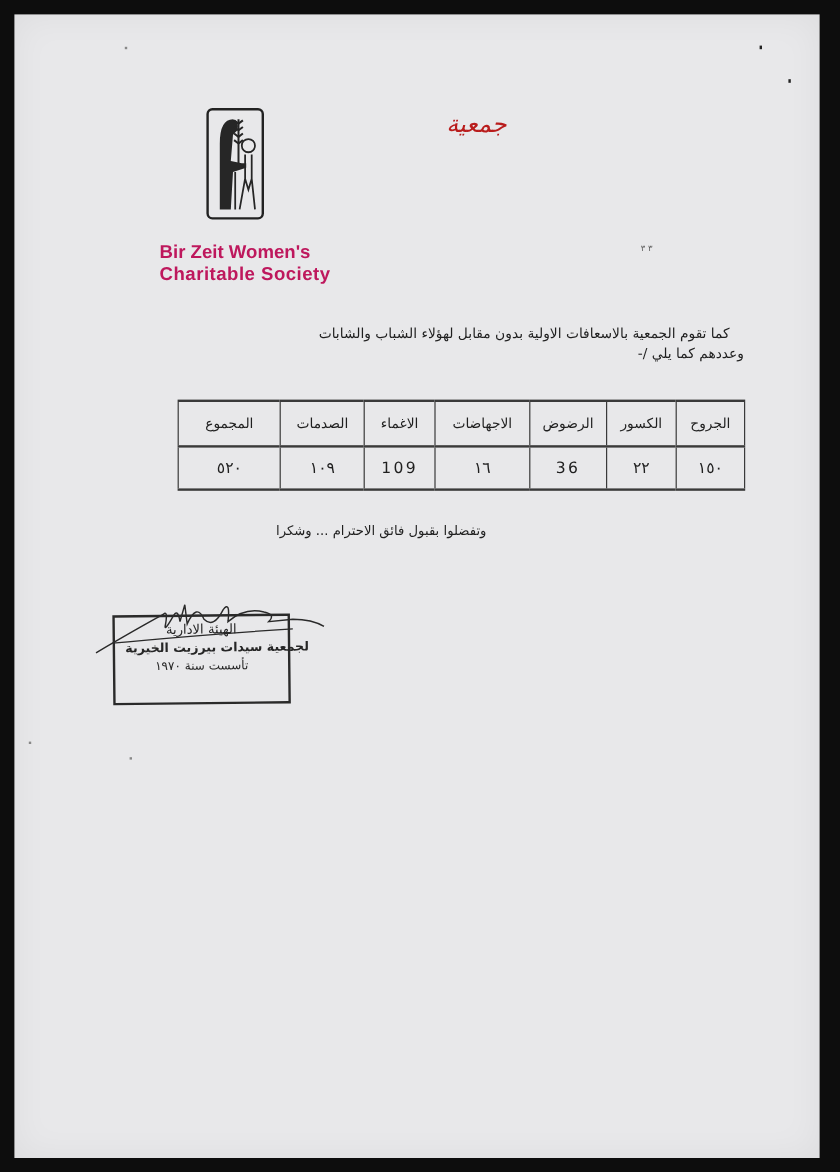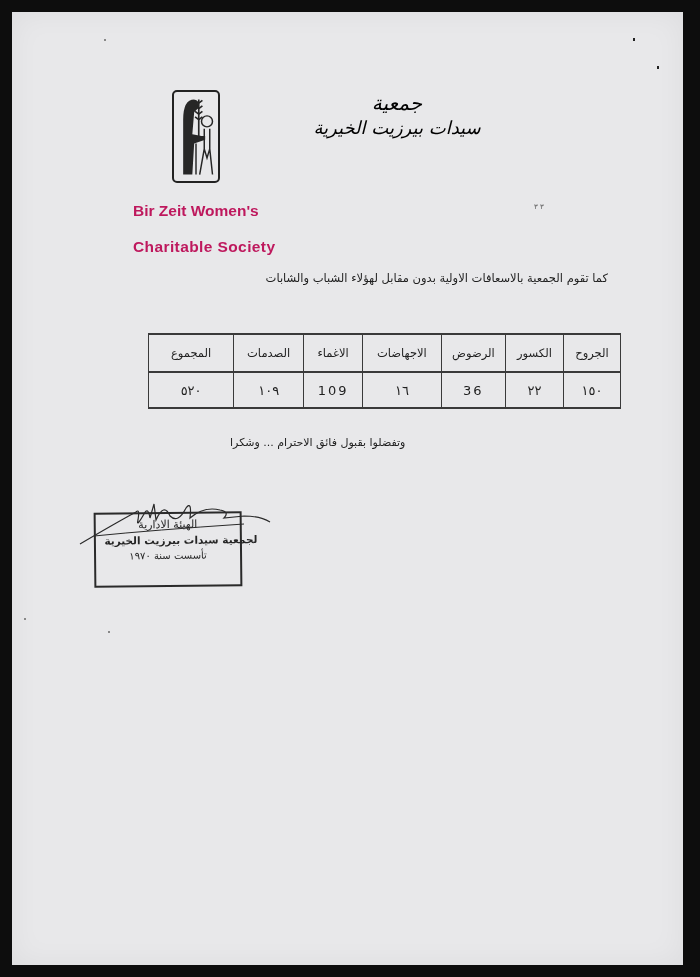--- a/index.html
+++ b/index.html
@@ -45,31 +45,31 @@
       position: absolute;
       left: 121px;
       top: 190px;
       font-family: "Liberation Sans", sans-serif;
       font-weight: bold;
       font-size: 15.5px;
       line-height: 18px;
       color: #be185d;
     }
     .english-name div { white-space: nowrap; }
-    .english-name .l2 { letter-spacing: 0.4px; margin-top: 18px; }
+    .english-name .l2 { letter-spacing: 0.4px; }
 
     .arabic-heading {
       position: absolute;
       left: 285px;
       top: 78px;
       width: 200px;
       text-align: center;
       font-family: "DejaVu Serif", serif;
       font-style: italic;
-      color: #000000;
+      color: #b91c1c;
       direction: rtl;
     }
     .arabic-heading .h1 { font-size: 20px; line-height: 26px; }
     .arabic-heading .h2 { font-size: 18px; line-height: 24px; }
 
     .small-mark {
       position: absolute;
       left: 522px;
       top: 191px;
       font-family: "DejaVu Sans", sans-serif;
@@ -183,27 +183,27 @@
     </svg>
   </div>
 
   <div class="english-name">
     <div>Bir Zeit Women's</div>
     <div class="l2">Charitable Society</div>
   </div>
 
   <div class="arabic-heading">
     <div class="h1">جمعية</div>
-    <div class="h2">سيدات بيرزيت الخيرية</div>
   </div>
 
   <div class="small-mark">٣ ٣</div>
 
   <div class="body-text">
     <div class="l1">كما تقوم الجمعية بالاسعافات الاولية بدون مقابل لهؤلاء الشباب والشابات</div>
+    <div>وعددهم كما يلي /-</div>
   </div>
 
   <table class="stats-table">
     <tbody>
         <tr>
       <th style="width:57px">الجروح</th>
       <th style="width:58px">الكسور</th>
       <th style="width:64px">الرضوض</th>
       <th style="width:79px">الاجهاضات</th>
       <th style="width:59px">الاغماء</th>

